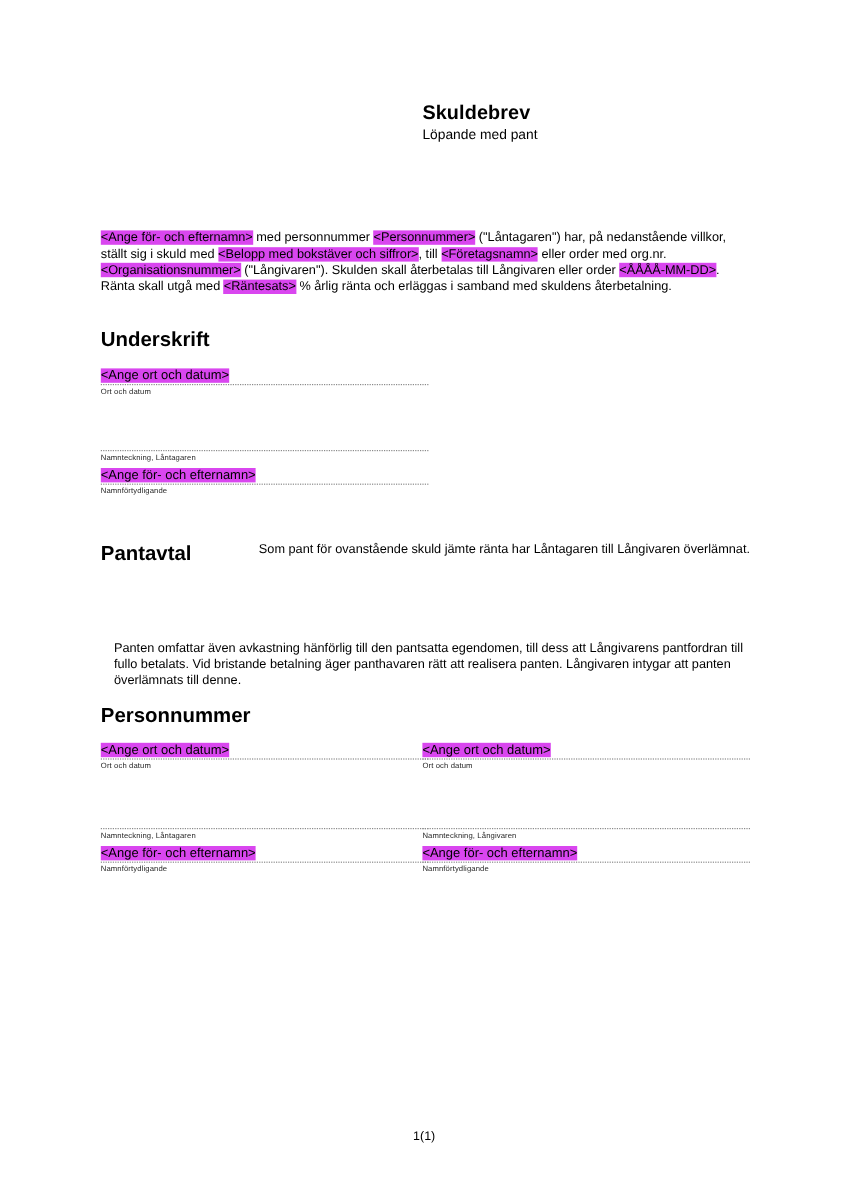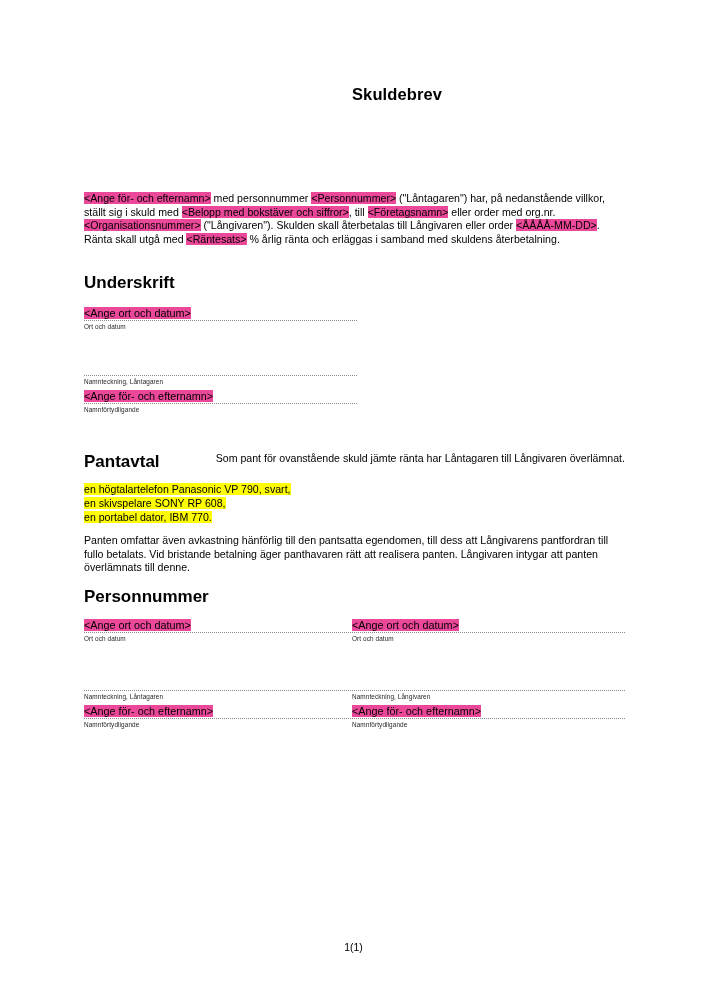--- a/index.html
+++ b/index.html
@@ -48,21 +48,21 @@
   
   .body-block {
     position: absolute;
     left: 84px;
     width: 541px;
     font-size: 10.6px;
     line-height: 13.6px;
     text-align: left;
   }
   .hl {
-    background: #ec4899;
+    background: #d946ef;
     padding: 0 0px;
   }
 
   h2.section-heading {
     position: absolute;
     left: 84px;
     margin: 0;
     font-size: 17px;
     font-weight: bold;
     line-height: 16px;
@@ -122,20 +122,21 @@
     line-height: 14px;
   }
 </style>
 </head>
 <body>
 
 <div class="page">
 
   <div class="title-block">
     <div class="doc-title">Skuldebrev</div>
+    <div class="doc-subtitle">Löpande med pant</div>
   </div>
 
   <div class="body-block" style="top:192px;"><span class="hl">&lt;Ange för- och efternamn&gt;</span><span> med personnummer </span><span class="hl">&lt;Personnummer&gt;</span><span> ("Låntagaren") har, på nedanstående villkor, ställt sig i skuld med </span><span class="hl">&lt;Belopp med bokstäver och siffror&gt;</span><span>, till </span><span class="hl">&lt;Företagsnamn&gt;</span><span> eller order med org.nr. </span><span class="hl">&lt;Organisationsnummer&gt;</span><span> ("Långivaren"). Skulden skall återbetalas till Långivaren eller order </span><span class="hl">&lt;ÅÅÅÅ-MM-DD&gt;</span><span>. Ränta skall utgå med </span><span class="hl">&lt;Räntesats&gt;</span><span> % årlig ränta och erläggas i samband med skuldens återbetalning.</span></div>
 
   <h2 class="section-heading" style="top:275px;">Underskrift</h2>
 
   <div class="sig-field" style="left:84px; top:307px;">
     <div class="sig-value"><span class="hl">&lt;Ange ort och datum&gt;</span></div>
     <div class="sig-rule"></div>
     <div class="sig-caption">Ort och datum</div>
@@ -149,27 +150,22 @@
 
   <div class="sig-field" style="left:84px; top:390px;">
     <div class="sig-value"><span class="hl">&lt;Ange för- och efternamn&gt;</span></div>
     <div class="sig-rule"></div>
     <div class="sig-caption">Namnförtydligande</div>
   </div>
 
   <h2 class="section-heading" style="top:434px;margin-top:20px;">Pantavtal</h2>
   <div class="body-block" style="top:452px;text-align:right;">Som pant för ovanstående skuld jämte ränta har Låntagaren till Långivaren överlämnat.</div>
 
-  <div class="pledge-list">
-    <div><span>en högtalartelefon Panasonic VP 790, svart,</span></div>
-    <div><span>en skivspelare SONY RP 608,</span></div>
-    <div><span>en portabel dator, IBM 770.</span></div>
-  </div>
-
-  <div class="body-block" style="top:534px;">Panten omfattar även avkastning hänförlig till den pantsatta egendomen, till dess att Långivarens pantfordran till fullo betalats. Vid bristande betalning äger panthavaren rätt att realisera panten. Långivaren intygar att panten överlämnats till denne.</div>
+
+  <div class="body-block" style="top:534px;margin-left:11px;">Panten omfattar även avkastning hänförlig till den pantsatta egendomen, till dess att Långivarens pantfordran till fullo betalats. Vid bristande betalning äger panthavaren rätt att realisera panten. Långivaren intygar att panten överlämnats till denne.</div>
 
   <h2 class="section-heading" style="top:589px;">Personnummer</h2>
 
   <div class="sig-field" style="left:84px; top:619px;">
     <div class="sig-value"><span class="hl">&lt;Ange ort och datum&gt;</span></div>
     <div class="sig-rule"></div>
     <div class="sig-caption">Ort och datum</div>
   </div>
 
   <div class="sig-field" style="left:84px; top:677px;">

